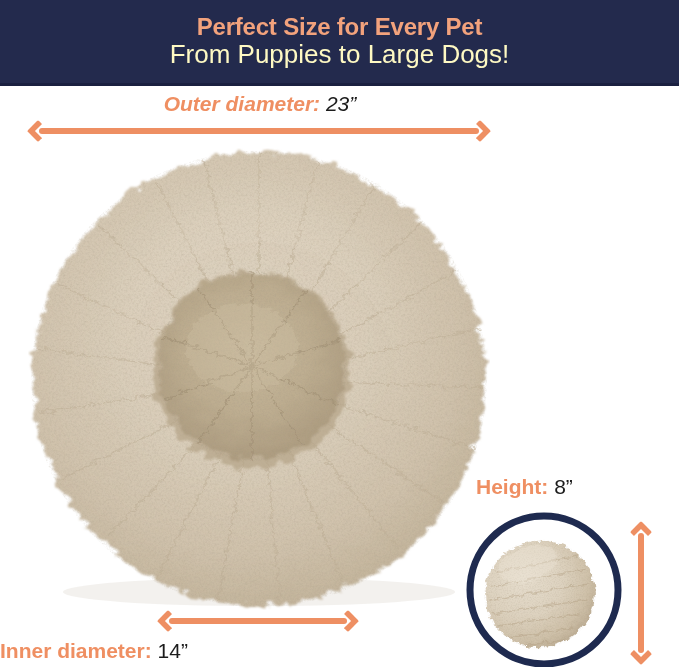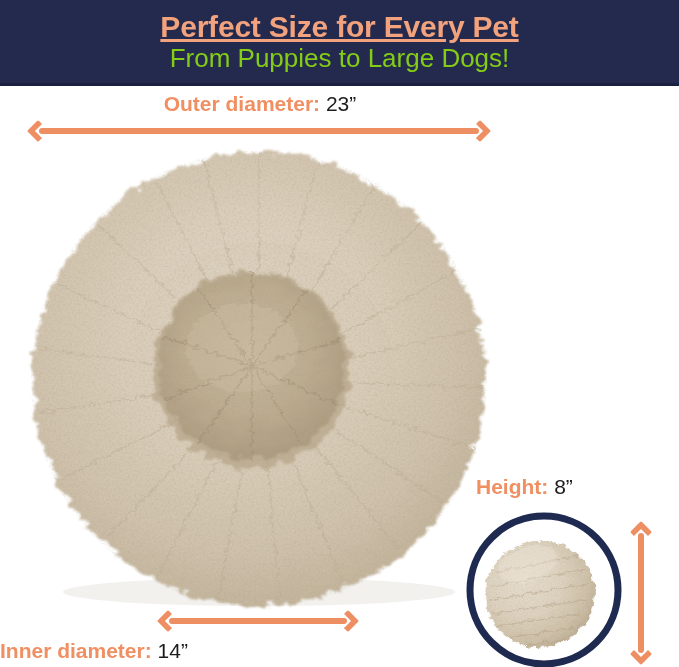--- a/index.html
+++ b/index.html
@@ -29,30 +29,29 @@
     background: #232a4d;
     border-bottom: 3px solid #1a2040;
     box-sizing: border-box;
     display: flex;
     flex-direction: column;
     align-items: center;
     justify-content: center;
   }
   .header-title {
     color: #f2a27c;
-    font-size: 30px;
+    font-size: 24px;
     font-weight: bold;
     letter-spacing: -0.2px;
     line-height: 1.05;
     margin: 0 0 2px 0;
     white-space: nowrap;
-    text-decoration: underline;
   }
   .header-subtitle {
-    color: #84cc16;
+    color: #fef9c3;
     font-size: 26px;
     font-weight: normal;
     line-height: 1.05;
     margin: 0;
     white-space: nowrap;
   }
 
   
   .dim-label {
     position: absolute;
@@ -68,20 +67,21 @@
     color: #1c1c1c;
     font-weight: normal;
     font-family: "Liberation Sans", sans-serif;
   }
 
   #outer-label {
     left: 0;
     top: 93px;
     width: 520px;
     text-align: center;
+    font-style: italic;
   }
   #inner-label {
     left: 0;
     top: 640px;
     width: 520px;
     text-align: left;
   }
   #height-label {
     left: 476px;
     top: 476px;

